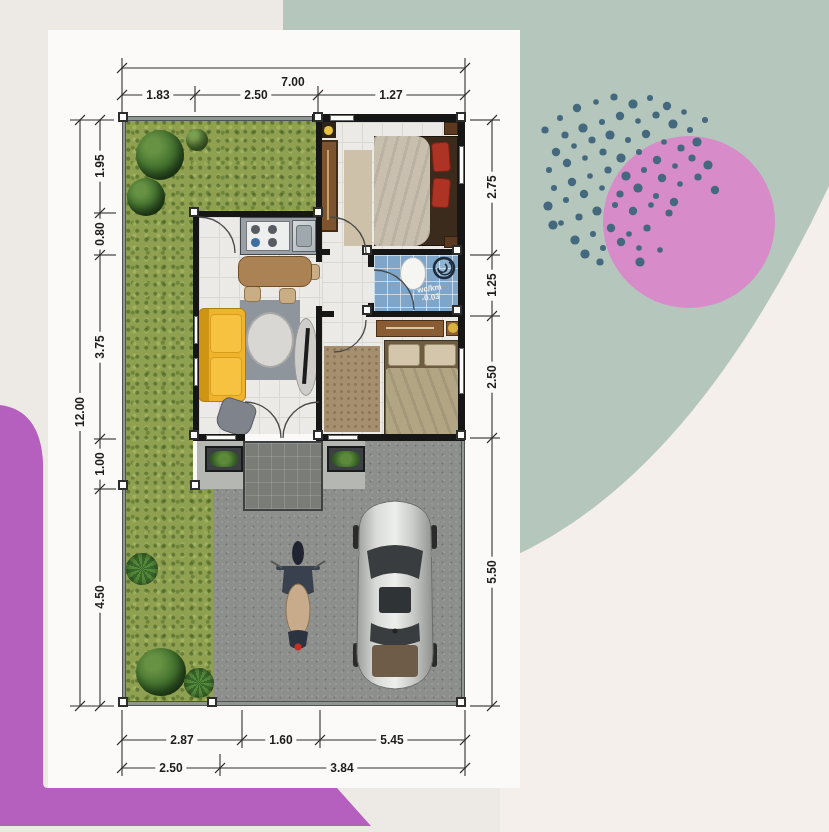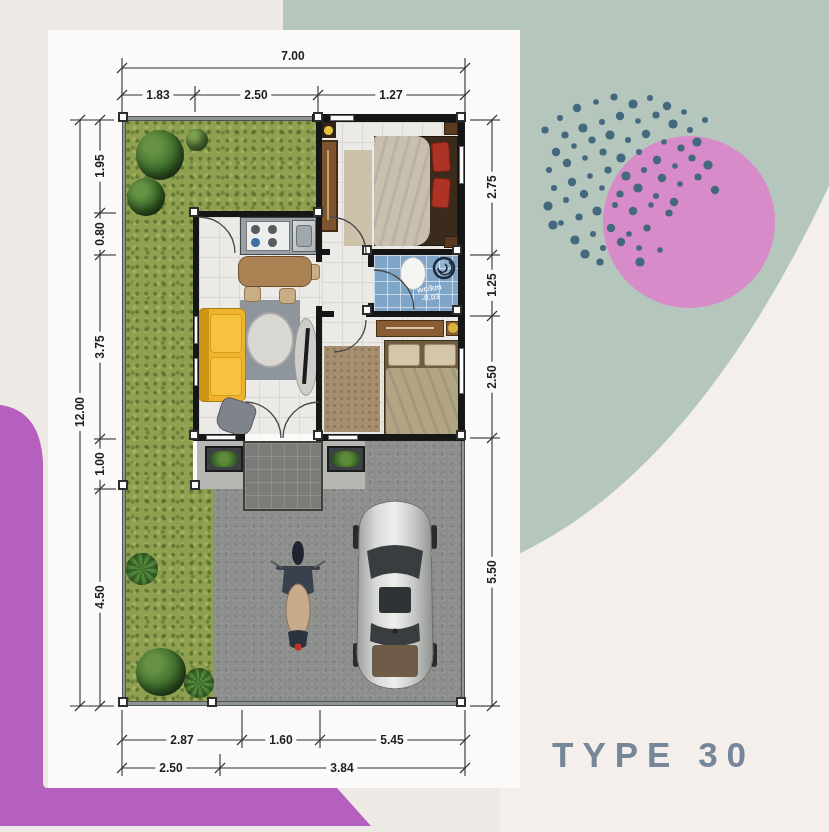--- a/index.html
+++ b/index.html
@@ -369,34 +369,33 @@
         <line x1="470" y1="438" x2="500" y2="438"></line>
         <line x1="470" y1="706" x2="500" y2="706"></line>
         <line x1="122" y1="710" x2="122" y2="776"></line>
         <line x1="465" y1="710" x2="465" y2="776"></line>
         <line x1="242" y1="710" x2="242" y2="748"></line>
         <line x1="320" y1="710" x2="320" y2="748"></line>
         <line x1="220" y1="754" x2="220" y2="776"></line>
       </g>
   </svg>
 
-  <div class="dim-label" style="left:293px;top:56px;text-align:center;">7.00</div>
+  <div class="dim-label" style="left:293px;top:82px;text-align:center;">7.00</div>
   <div class="dim-label" style="left:158px;top:95px;">1.83</div>
   <div class="dim-label" style="left:256px;top:95px;">2.50</div>
   <div class="dim-label" style="left:391px;top:95px;">1.27</div>
   <div class="dim-label v" style="left:80px;top:412px;">12.00</div>
   <div class="dim-label v" style="left:100px;top:166px;">1.95</div>
   <div class="dim-label v" style="left:100px;top:234px;">0.80</div>
   <div class="dim-label v" style="left:100px;top:347px;">3.75</div>
   <div class="dim-label v" style="left:100px;top:464px;">1.00</div>
   <div class="dim-label v" style="left:100px;top:597px;">4.50</div>
   <div class="dim-label v" style="left:492px;top:187px;">2.75</div>
   <div class="dim-label v" style="left:492px;top:285px;">1.25</div>
   <div class="dim-label v" style="left:492px;top:377px;">2.50</div>
   <div class="dim-label v" style="left:492px;top:572px;">5.50</div>
   <div class="dim-label" style="left:182px;top:740px;">2.87</div>
   <div class="dim-label" style="left:281px;top:740px;">1.60</div>
   <div class="dim-label" style="left:392px;top:740px;">5.45</div>
   <div class="dim-label" style="left:171px;top:768px;">2.50</div>
   <div class="dim-label" style="left:342px;top:768px;">3.84</div>
 
-  <div class="title">TYPE 30</div>
 </div>
 
 </body></html>

